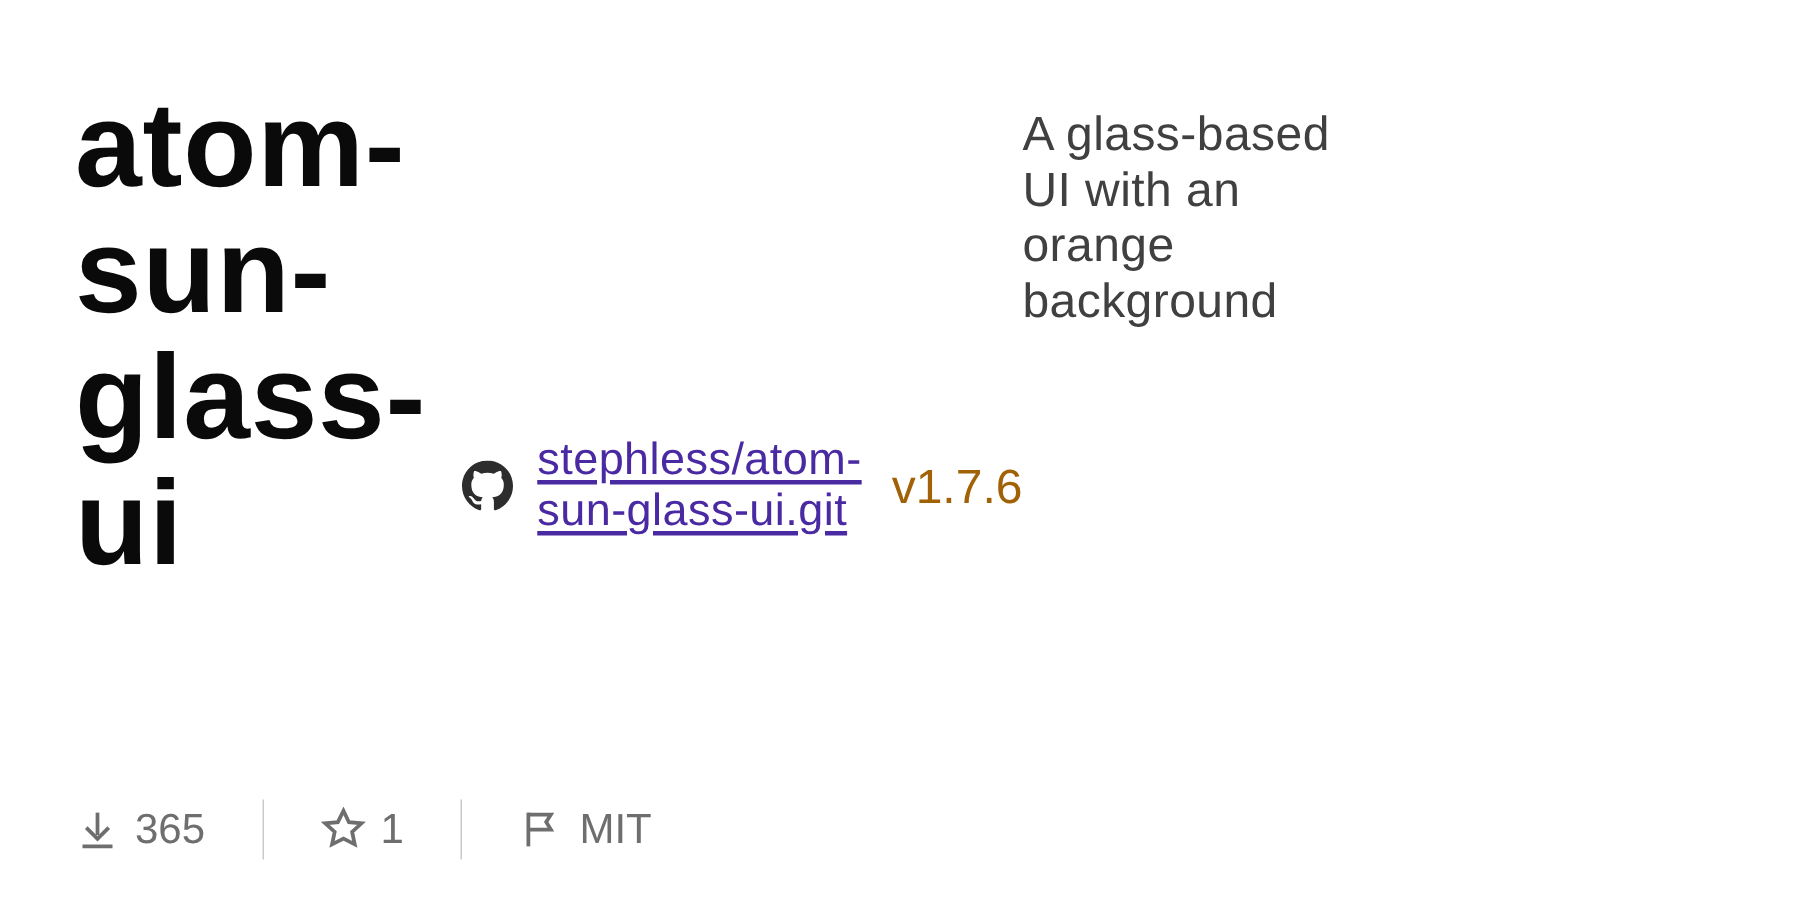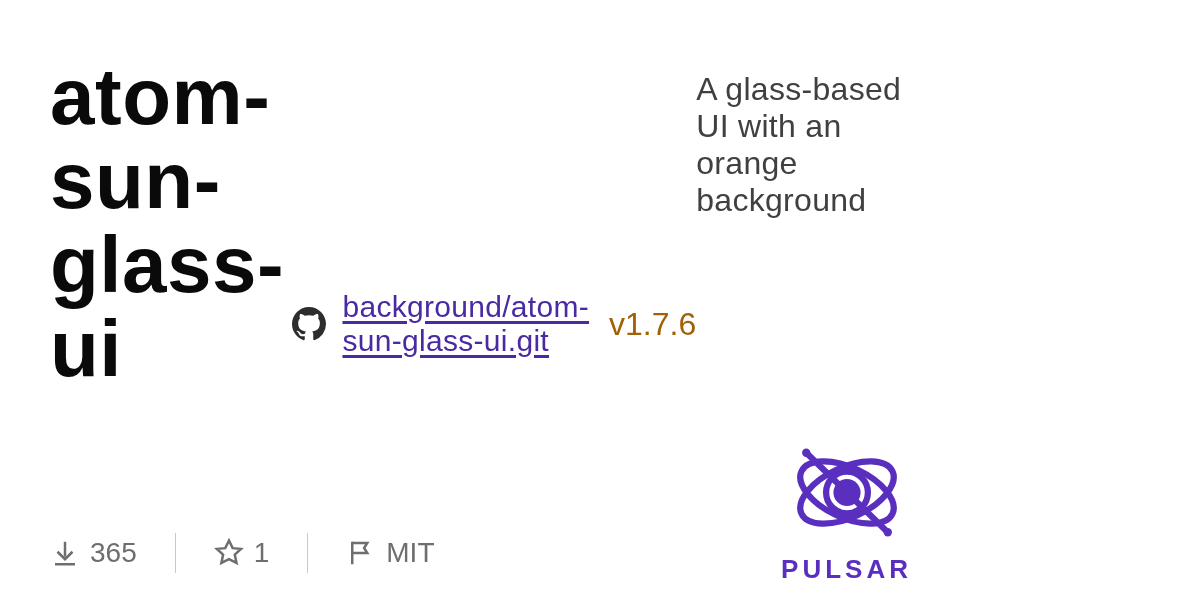--- a/index.html
+++ b/index.html
@@ -98,21 +98,21 @@
       <svg viewBox="0 0 16 16" width="34" height="34" fill="#2d2d2d" aria-hidden="true">
         <path d="M8 0C3.58 0 0 3.58 0 8c0 3.54 2.29 6.53 5.47 7.59.4.07.55-.17.55-.38
         0-.19-.01-.82-.01-1.49-2.01.37-2.53-.49-2.69-.94-.09-.23-.48-.94-.82-1.13-.28-.15-.68-.52-.01-.53.63-.01
         1.08.58 1.23.82.72 1.21 1.87.87 2.33.66.07-.52.28-.87.51-1.07-1.78-.2-3.64-.89-3.64-3.95
         0-.87.31-1.59.82-2.15-.08-.2-.36-1.02.08-2.12 0 0 .67-.21 2.2.82a7.57 7.57 0 0 1 2-.27c.68 0
         1.36.09 2 .27 1.53-1.04 2.2-.82 2.2-.82.44 1.1.16 1.92.08 2.12.51.56.82 1.27.82 2.15
         0 3.07-1.87 3.75-3.65 3.95.29.25.54.73.54 1.48 0 1.07-.01 1.93-.01 2.2 0 .21.15.46.55.38A8.013
         8.013 0 0 0 16 8c0-4.42-3.58-8-8-8z"></path>
       </svg>
     </span>
-    <a class="repo-link">background/atom-sun-glass-ui.git</a>
+    <a class="repo-link">stephless/atom-sun-glass-ui.git</a>
     <span class="version">v1.7.6</span>
   </div>
 
   <p class="description">A glass-based UI with an orange background</p>
 
   <div class="footer">
     <span class="stat">
       <svg viewBox="0 0 24 24">
         <path d="M12 3v12"></path>
           <path d="M6 11l6 6 6-6"></path>
@@ -130,28 +130,14 @@
     <span class="sep"></span>
     <span class="stat license">
       <svg viewBox="0 0 24 24">
         <path d="M5 3v18"></path>
           <path d="M5 4h12l-2.5 4L17 12H5"></path>
       </svg>
       <span>MIT</span>
     </span>
   </div>
 
-  <div class="logo-wrap">
-    <svg viewBox="0 0 120 110">
-      <g fill="none" stroke="#5a2fbf" stroke-width="6" stroke-linecap="round">
-        <ellipse cx="60" cy="55" rx="48" ry="24" transform="rotate(25 60 55)"></ellipse>
-        <ellipse cx="60" cy="55" rx="48" ry="24" transform="rotate(-25 60 55)"></ellipse>
-        <circle cx="60" cy="55" r="13" fill="#5a2fbf" stroke="none"></circle>
-        <circle cx="60" cy="55" r="20"></circle>
-        <line x1="22" y1="18" x2="98" y2="92"></line>
-      </g>
-      <circle cx="21" cy="17" r="4" fill="#5a2fbf"></circle>
-      <circle cx="99" cy="93" r="4" fill="#5a2fbf"></circle>
-    </svg>
-    <div class="logo-text">PULSAR</div>
-  </div>
 
 </div>
 
 </body></html>

